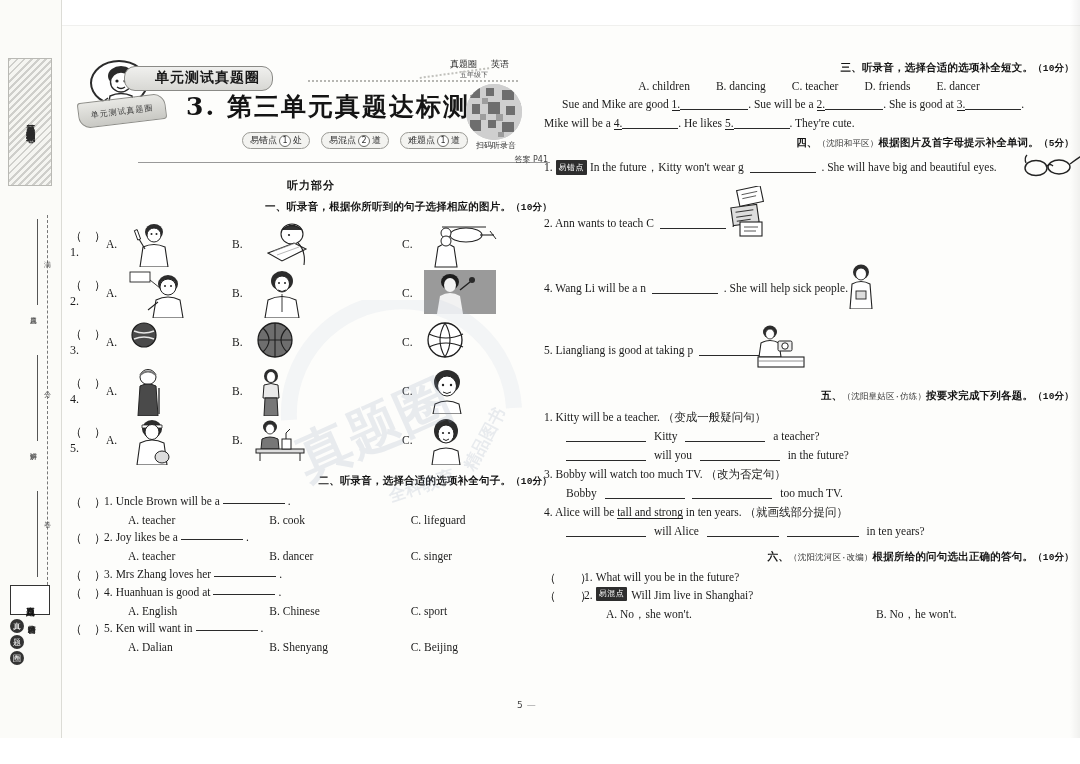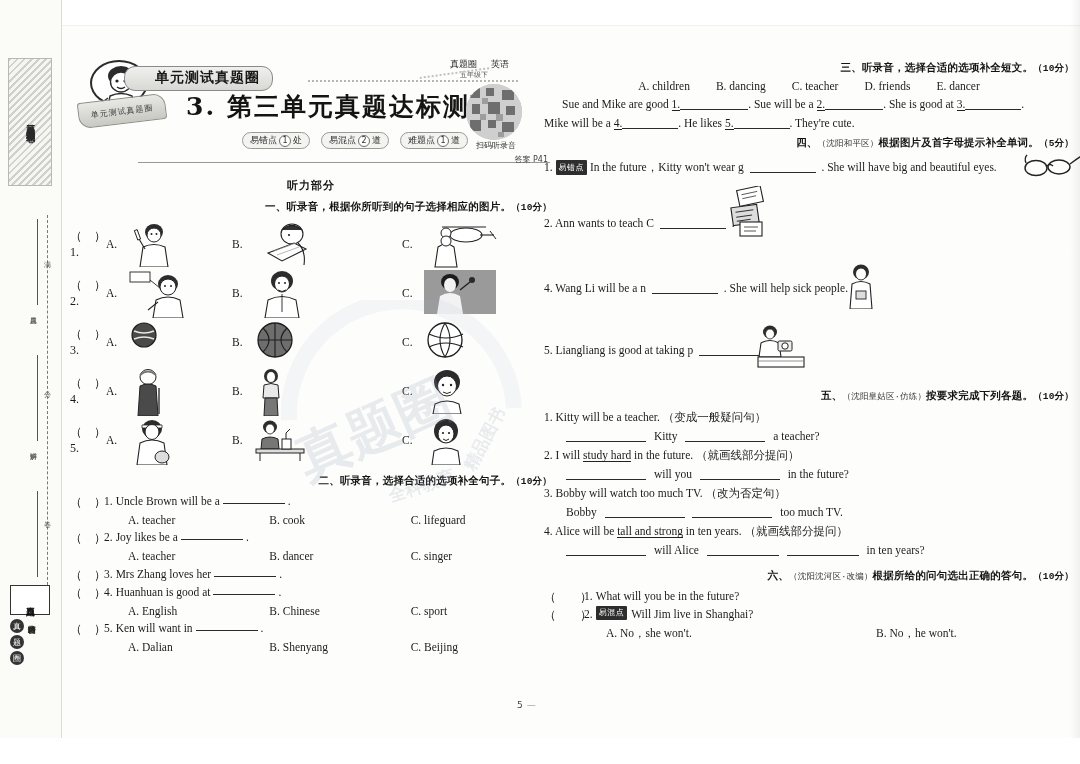--- a/index.html
+++ b/index.html
@@ -781,25 +781,20 @@
         <span>Kitty will be a teacher.</span>
         <span>（变成一般疑问句）</span>
       </div>
       <div class="r-line r-indent">
         <span class="blank-u" style="width:80px;margin-right:5px"></span>
         <span>Kitty</span>
         <span class="blank-u" style="width:80px;margin:0 5px"></span>
         <span>a teacher?</span>
       </div>
 
-      <div class="r-line">
-        <span>2.</span>
-        <span>I will </span><span class="u-word">study hard</span><span> in the future.</span>
-        <span>（就画线部分提问）</span>
-      </div>
       <div class="r-line r-indent">
         <span class="blank-u" style="width:80px;margin-right:5px"></span>
         <span>will you</span>
         <span class="blank-u" style="width:80px;margin:0 5px"></span>
         <span>in the future?</span>
       </div>
 
       <div class="r-line">
         <span>3.</span>
         <span>Bobby will watch too much TV.</span>

